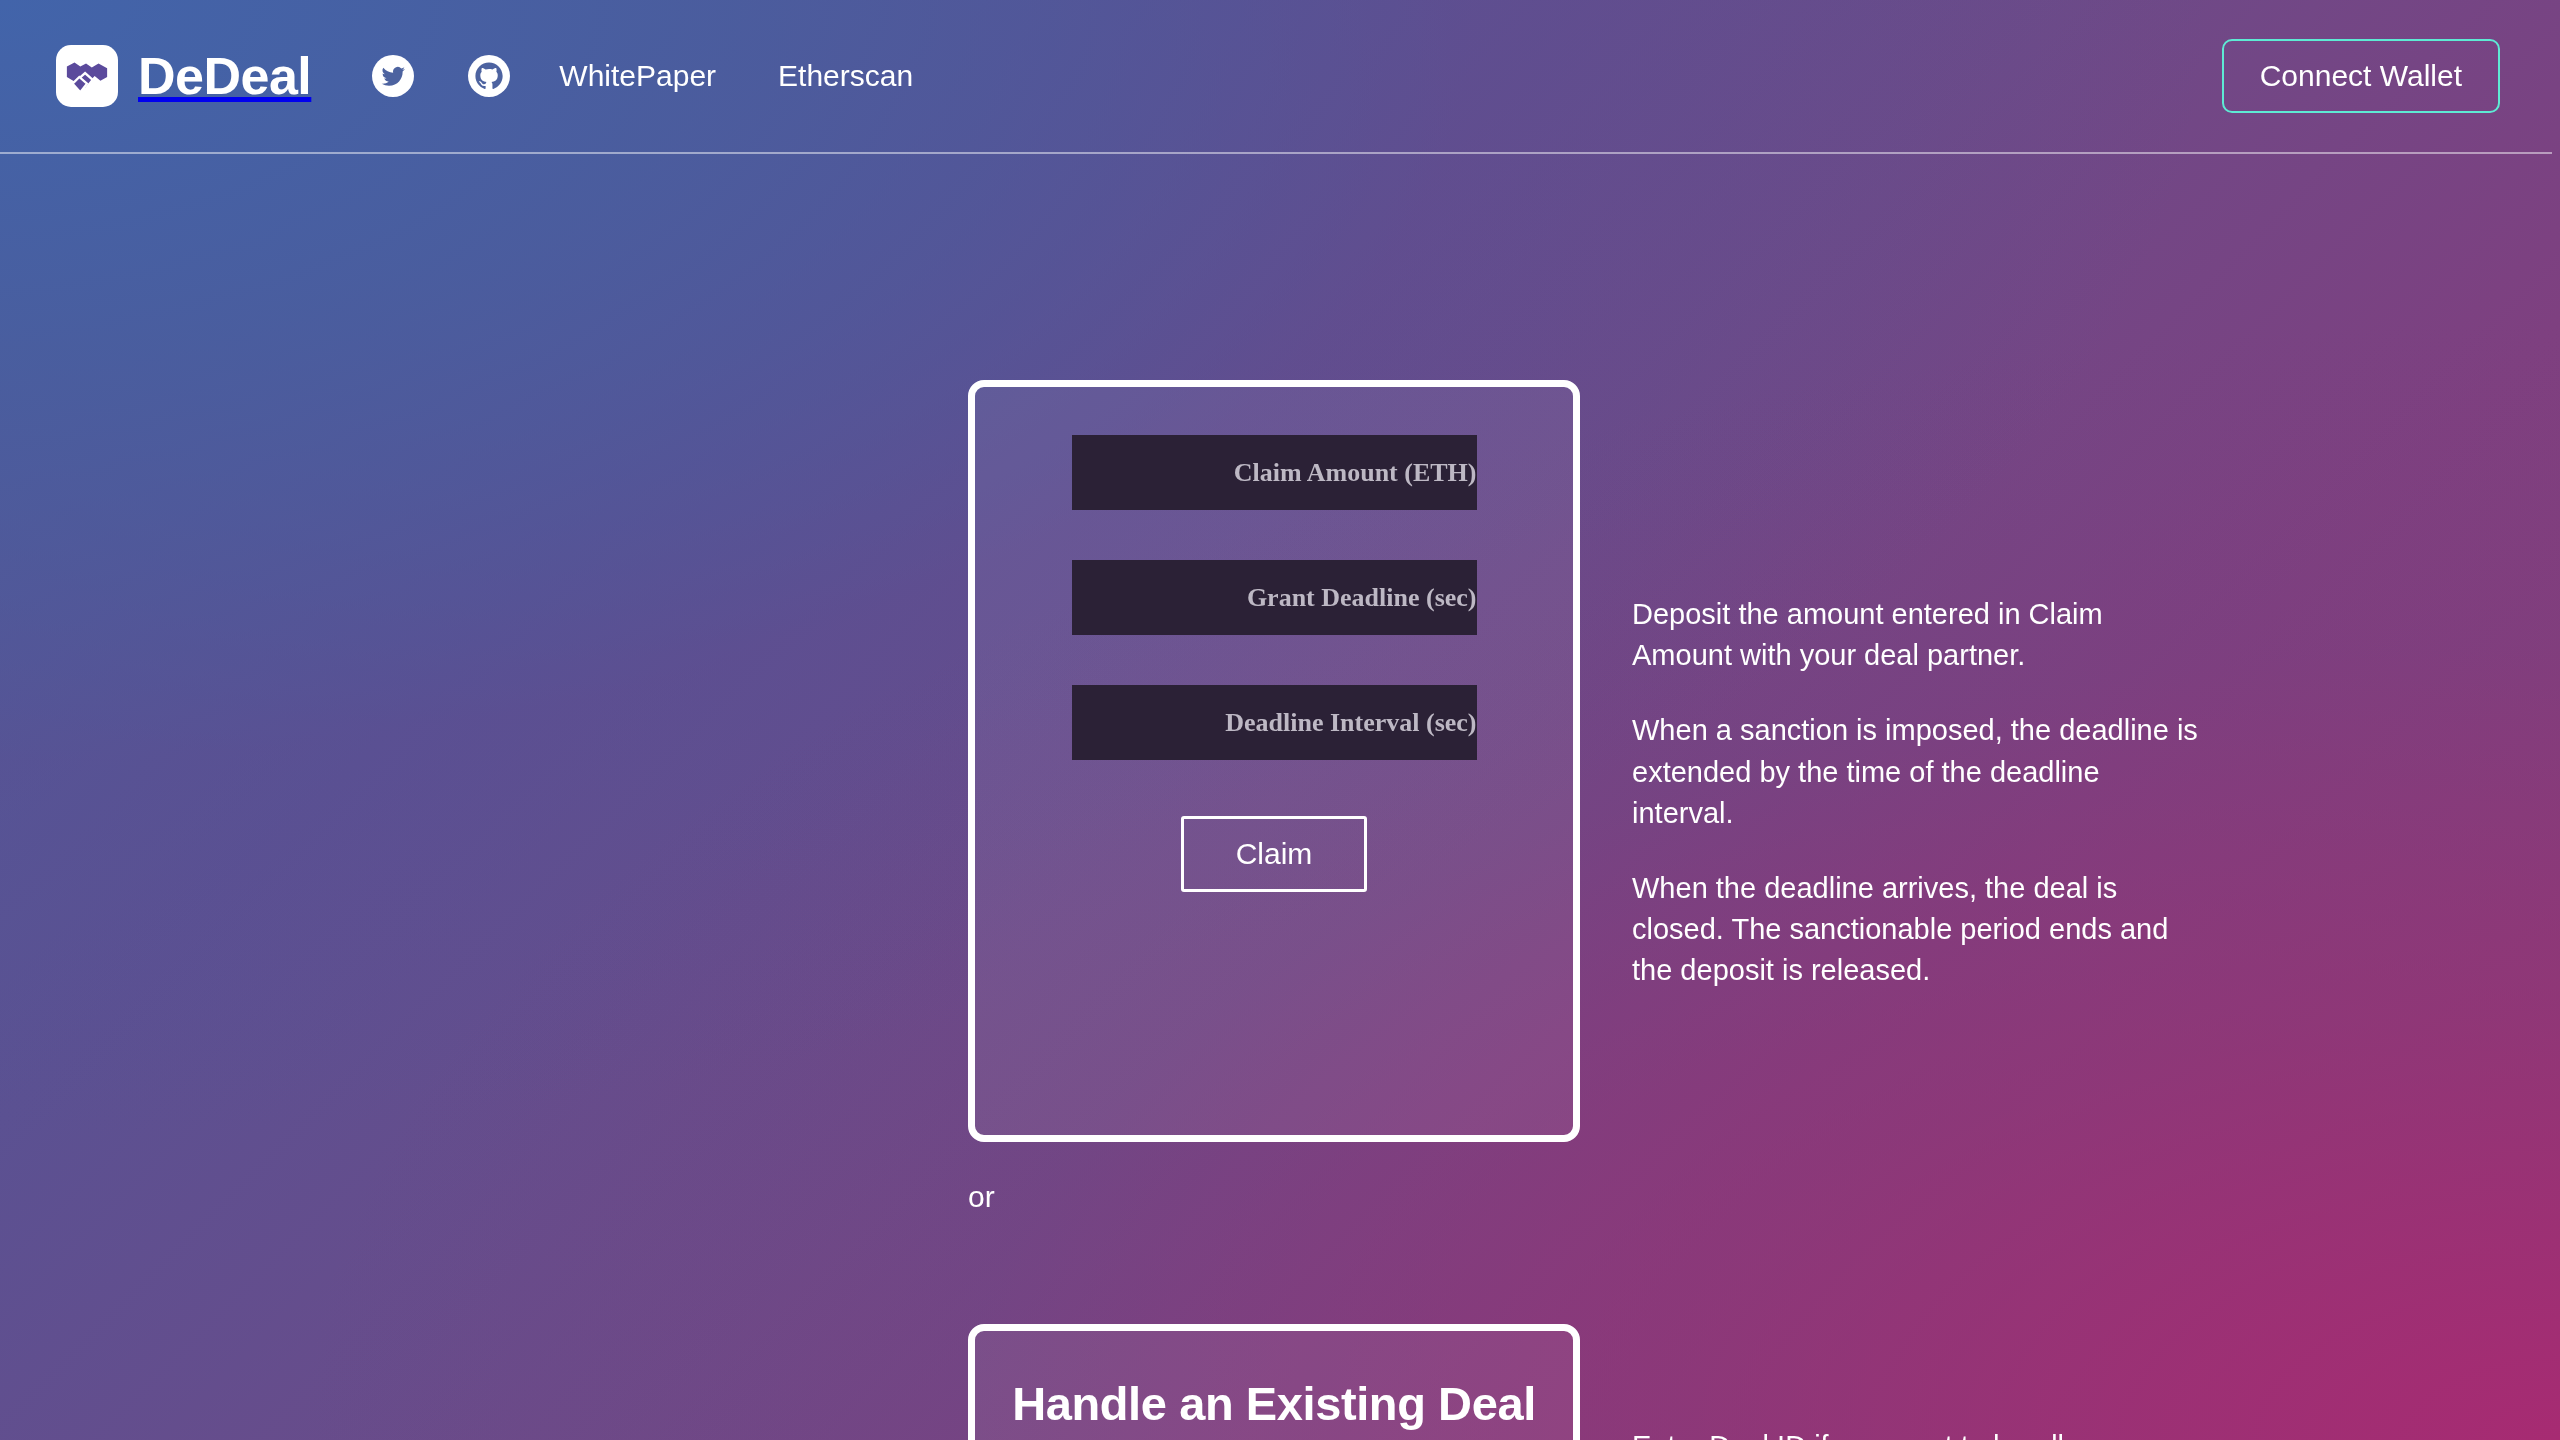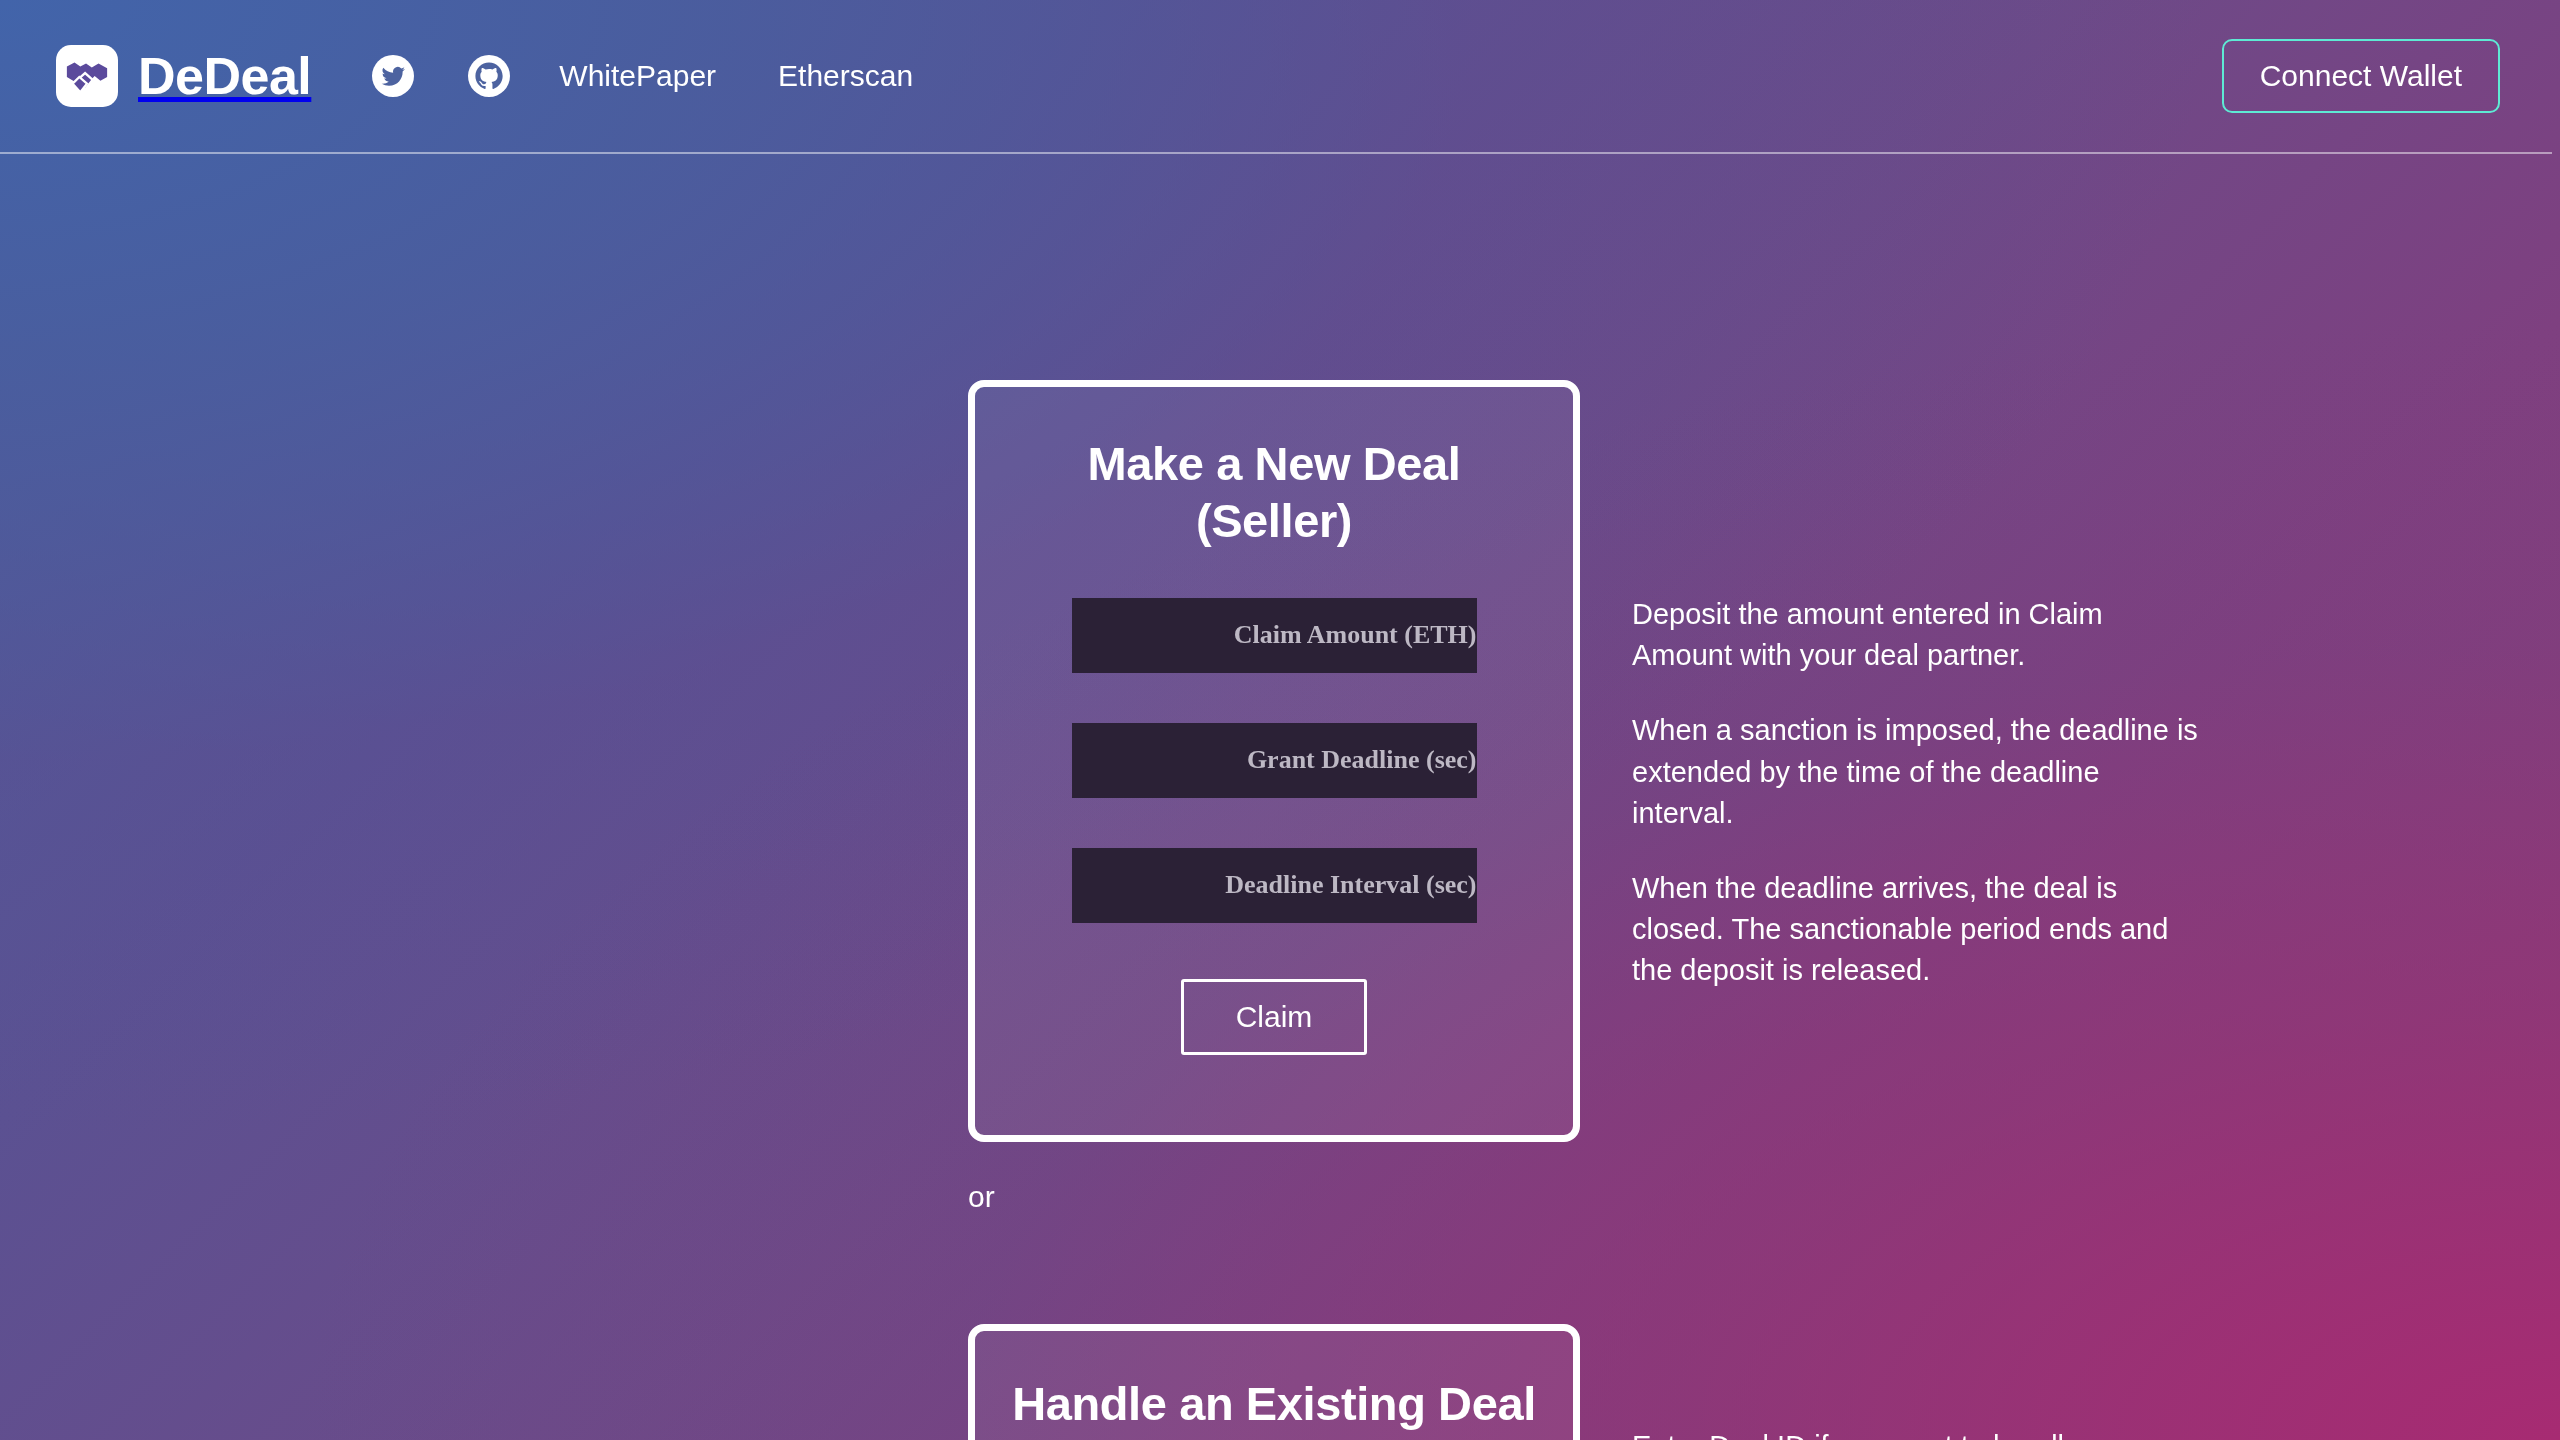--- a/index.html
+++ b/index.html
@@ -235,24 +235,20 @@
 
     <button class="connect-wallet">Connect Wallet</button>
   </header>
 
   <main class="main">
 
     <section class="section" style="padding-top: 74px;">
 
       <div class="card" style="position:absolute; left:968px; top:226px; width:612px; height:762px; padding-top:48px;">
 
-        <h1 class="card-title" style="margin-bottom: 48px;">
-          <span>Make a New Deal</span><br>
-          <span>(Seller)</span>
-        </h1>
 
         <input class="field" type="text" style="margin-bottom: 50px;" placeholder="Claim Amount (ETH)">
 
         <input class="field" type="text" style="margin-bottom: 50px;" placeholder="Grant Deadline (sec)">
 
         <input class="field" type="text" style="margin-bottom: 56px;" placeholder="Deadline Interval (sec)">
 
         <button class="btn-outline">Claim</button>
       </div>
 

